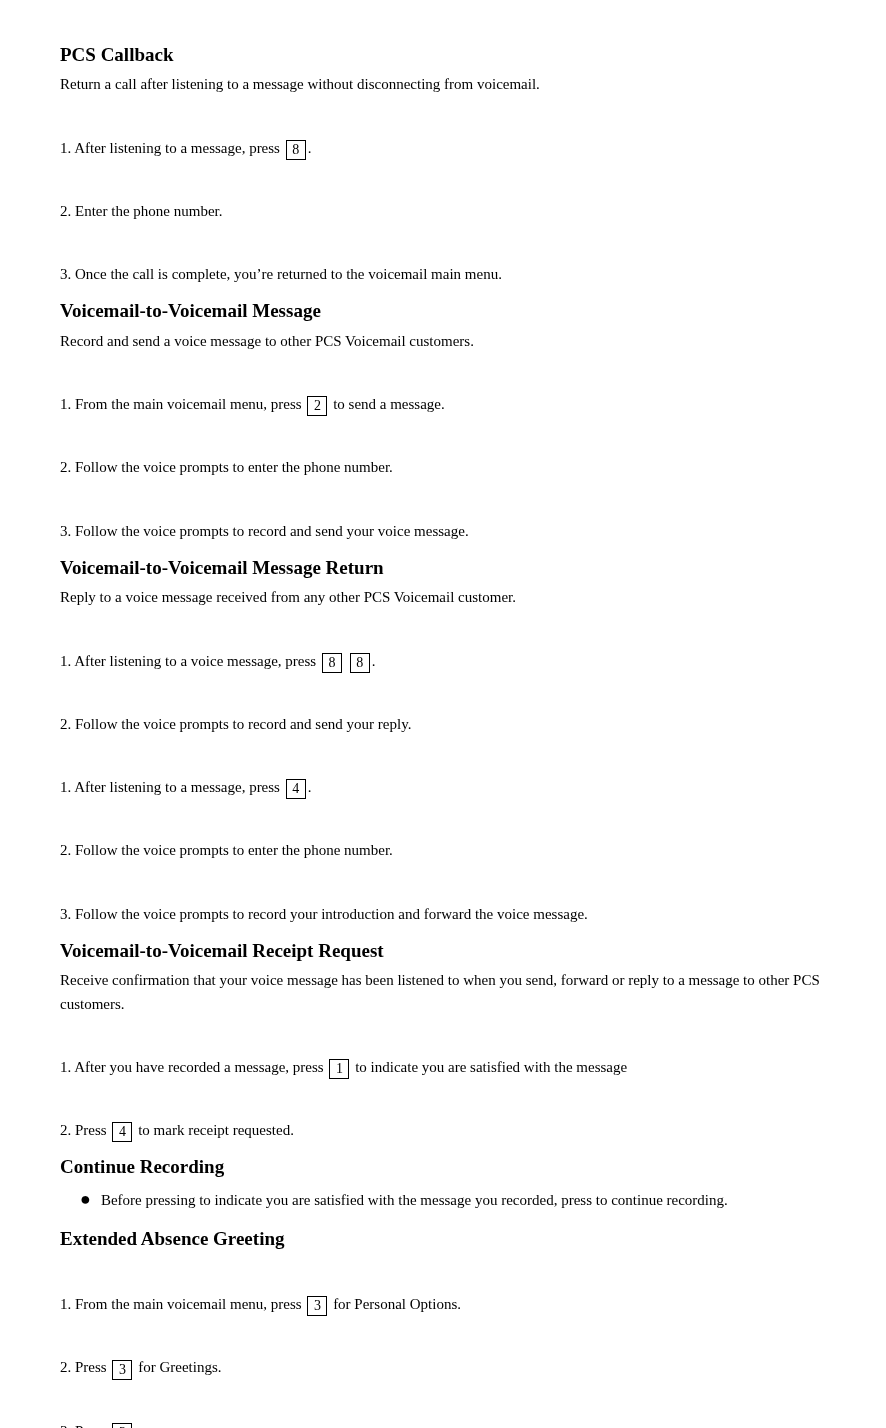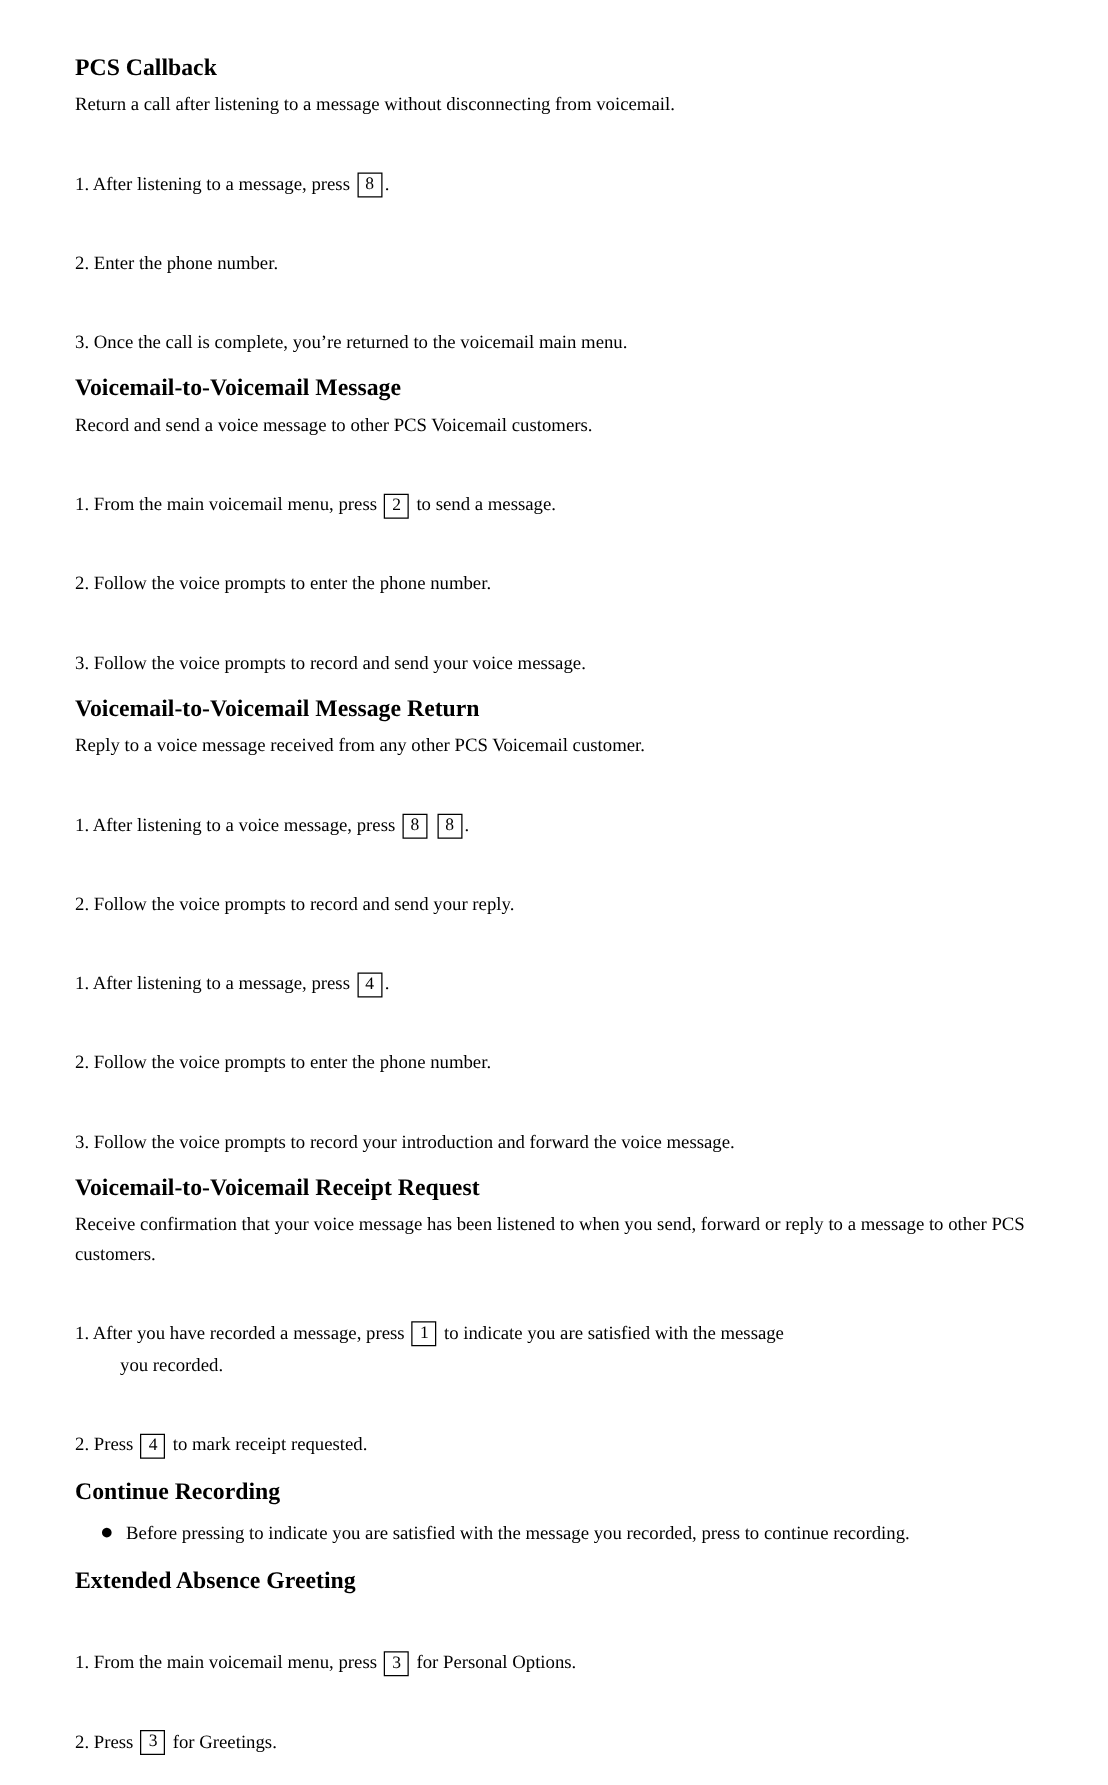--- a/index.html
+++ b/index.html
@@ -25,21 +25,21 @@
       margin-bottom: 4px;
     }
 
     .body-text {
       margin-bottom: 4px;
     }
 
     .numbered-item {
       margin-bottom: 3px;
       display: flex;
-      align-items: center;
+      align-items: flex-end;
       flex-wrap: wrap;
       margin-top: 40px;
     }
 
     .bullet-item {
       display: flex;
       align-items: baseline;
       margin-left: 20px;
       margin-bottom: 4px;
     }
@@ -144,21 +144,20 @@
 </div>
 
 <div class="section-gap">
   <p class="section-title">Voicemail-to-Voicemail Receipt Request</p>
   <p class="body-text">Receive confirmation that your voice message has been listened to when you send, forward or reply to a message to other PCS customers.</p>
   <div class="numbered-item">
     <span>1. After you have recorded a message, press&nbsp;</span>
       <span class="key-box">1</span>
       <span>&nbsp;to indicate you are satisfied with the message</span>
   </div>
-  <p class="indent body-text">you recorded.</p>
   <p class="numbered-item">
     <span>2. Press&nbsp;</span>
       <span class="key-box">4</span>
       <span>&nbsp;to mark receipt requested.</span>
   </p>
 </div>
 
 <div class="section-gap">
   <p class="section-title">Continue Recording</p>
   <div class="bullet-item">

